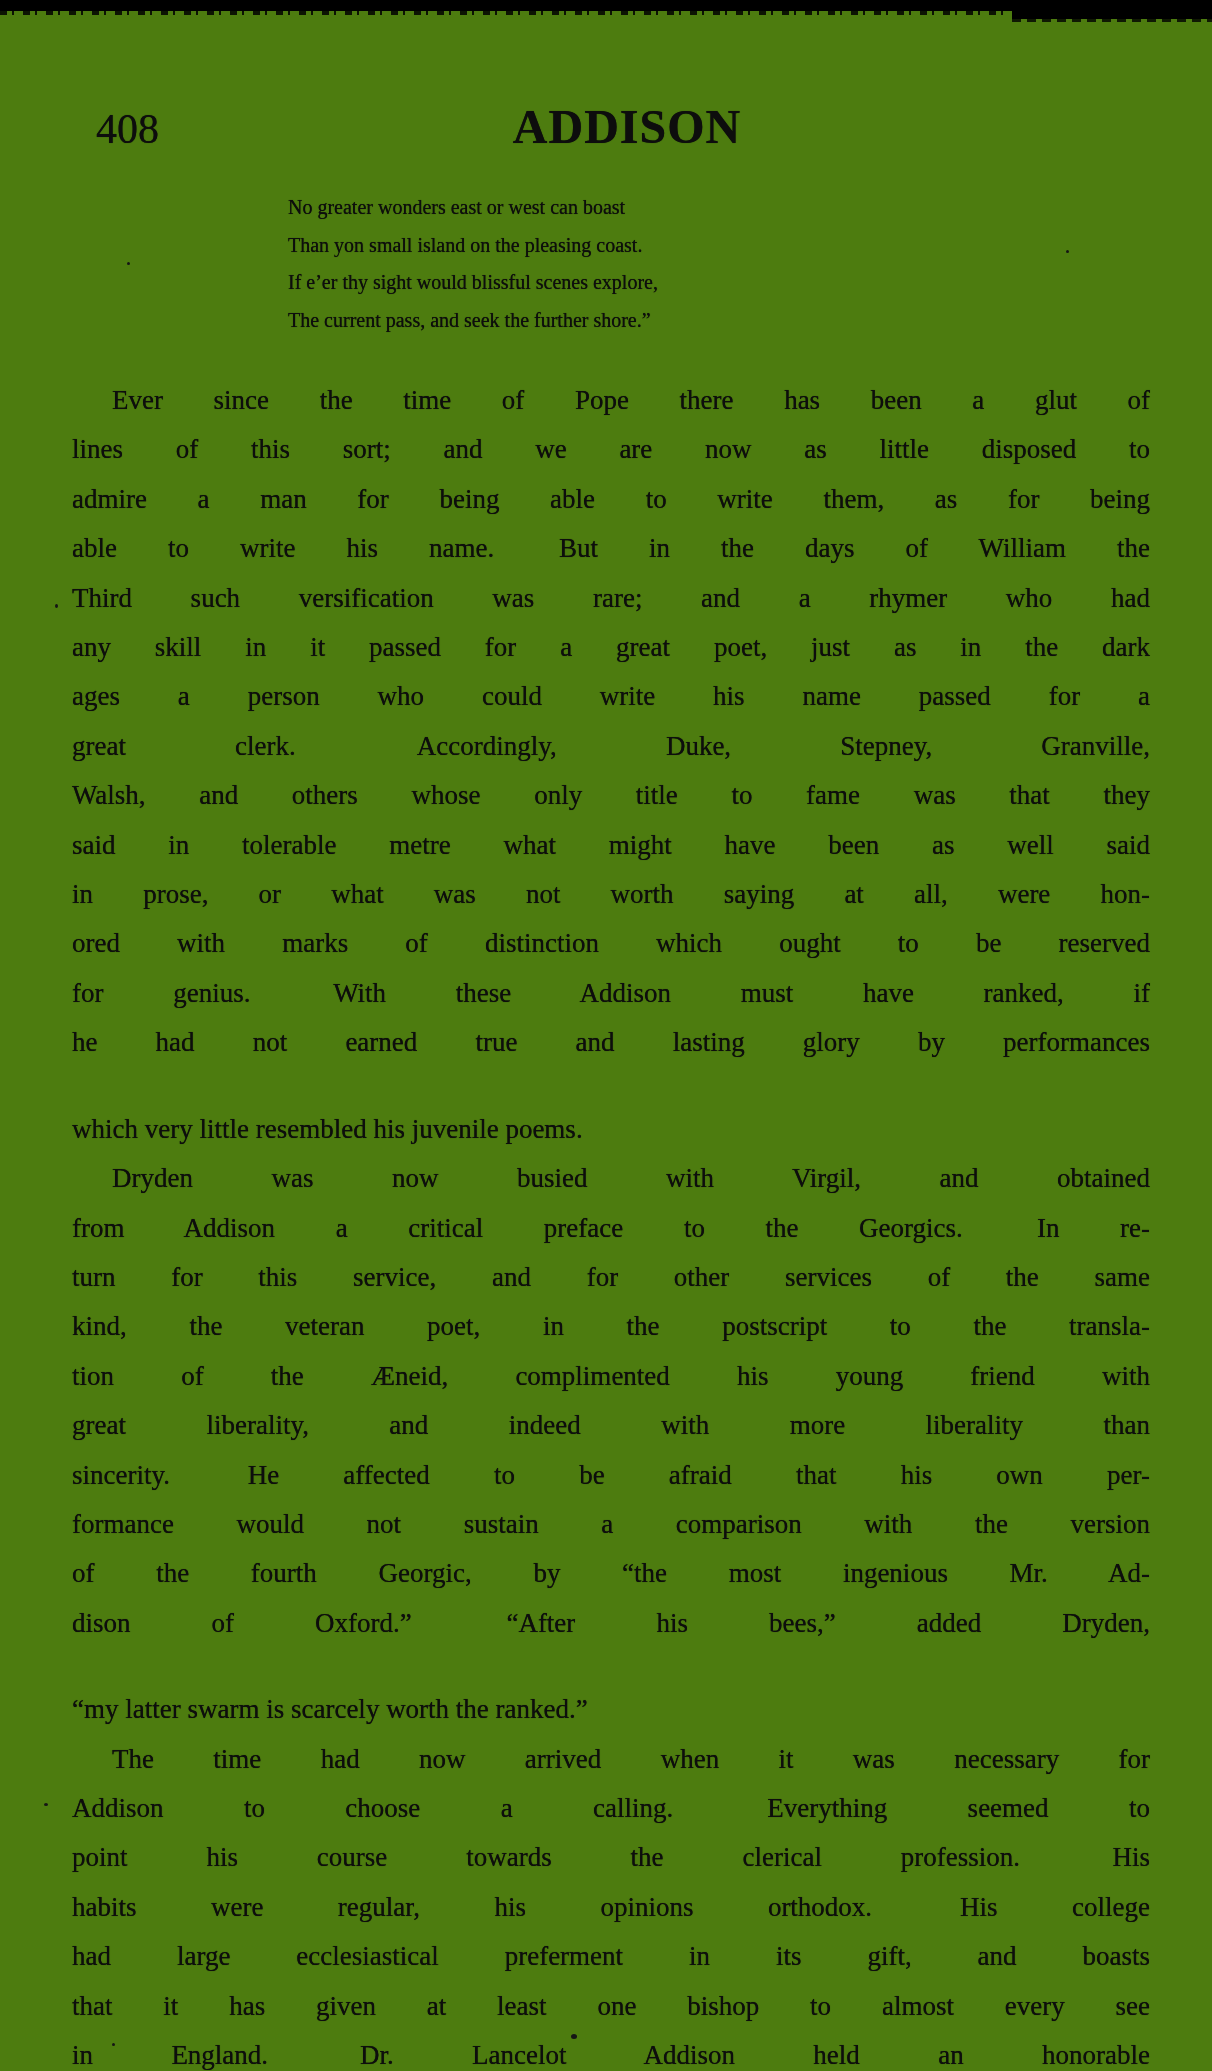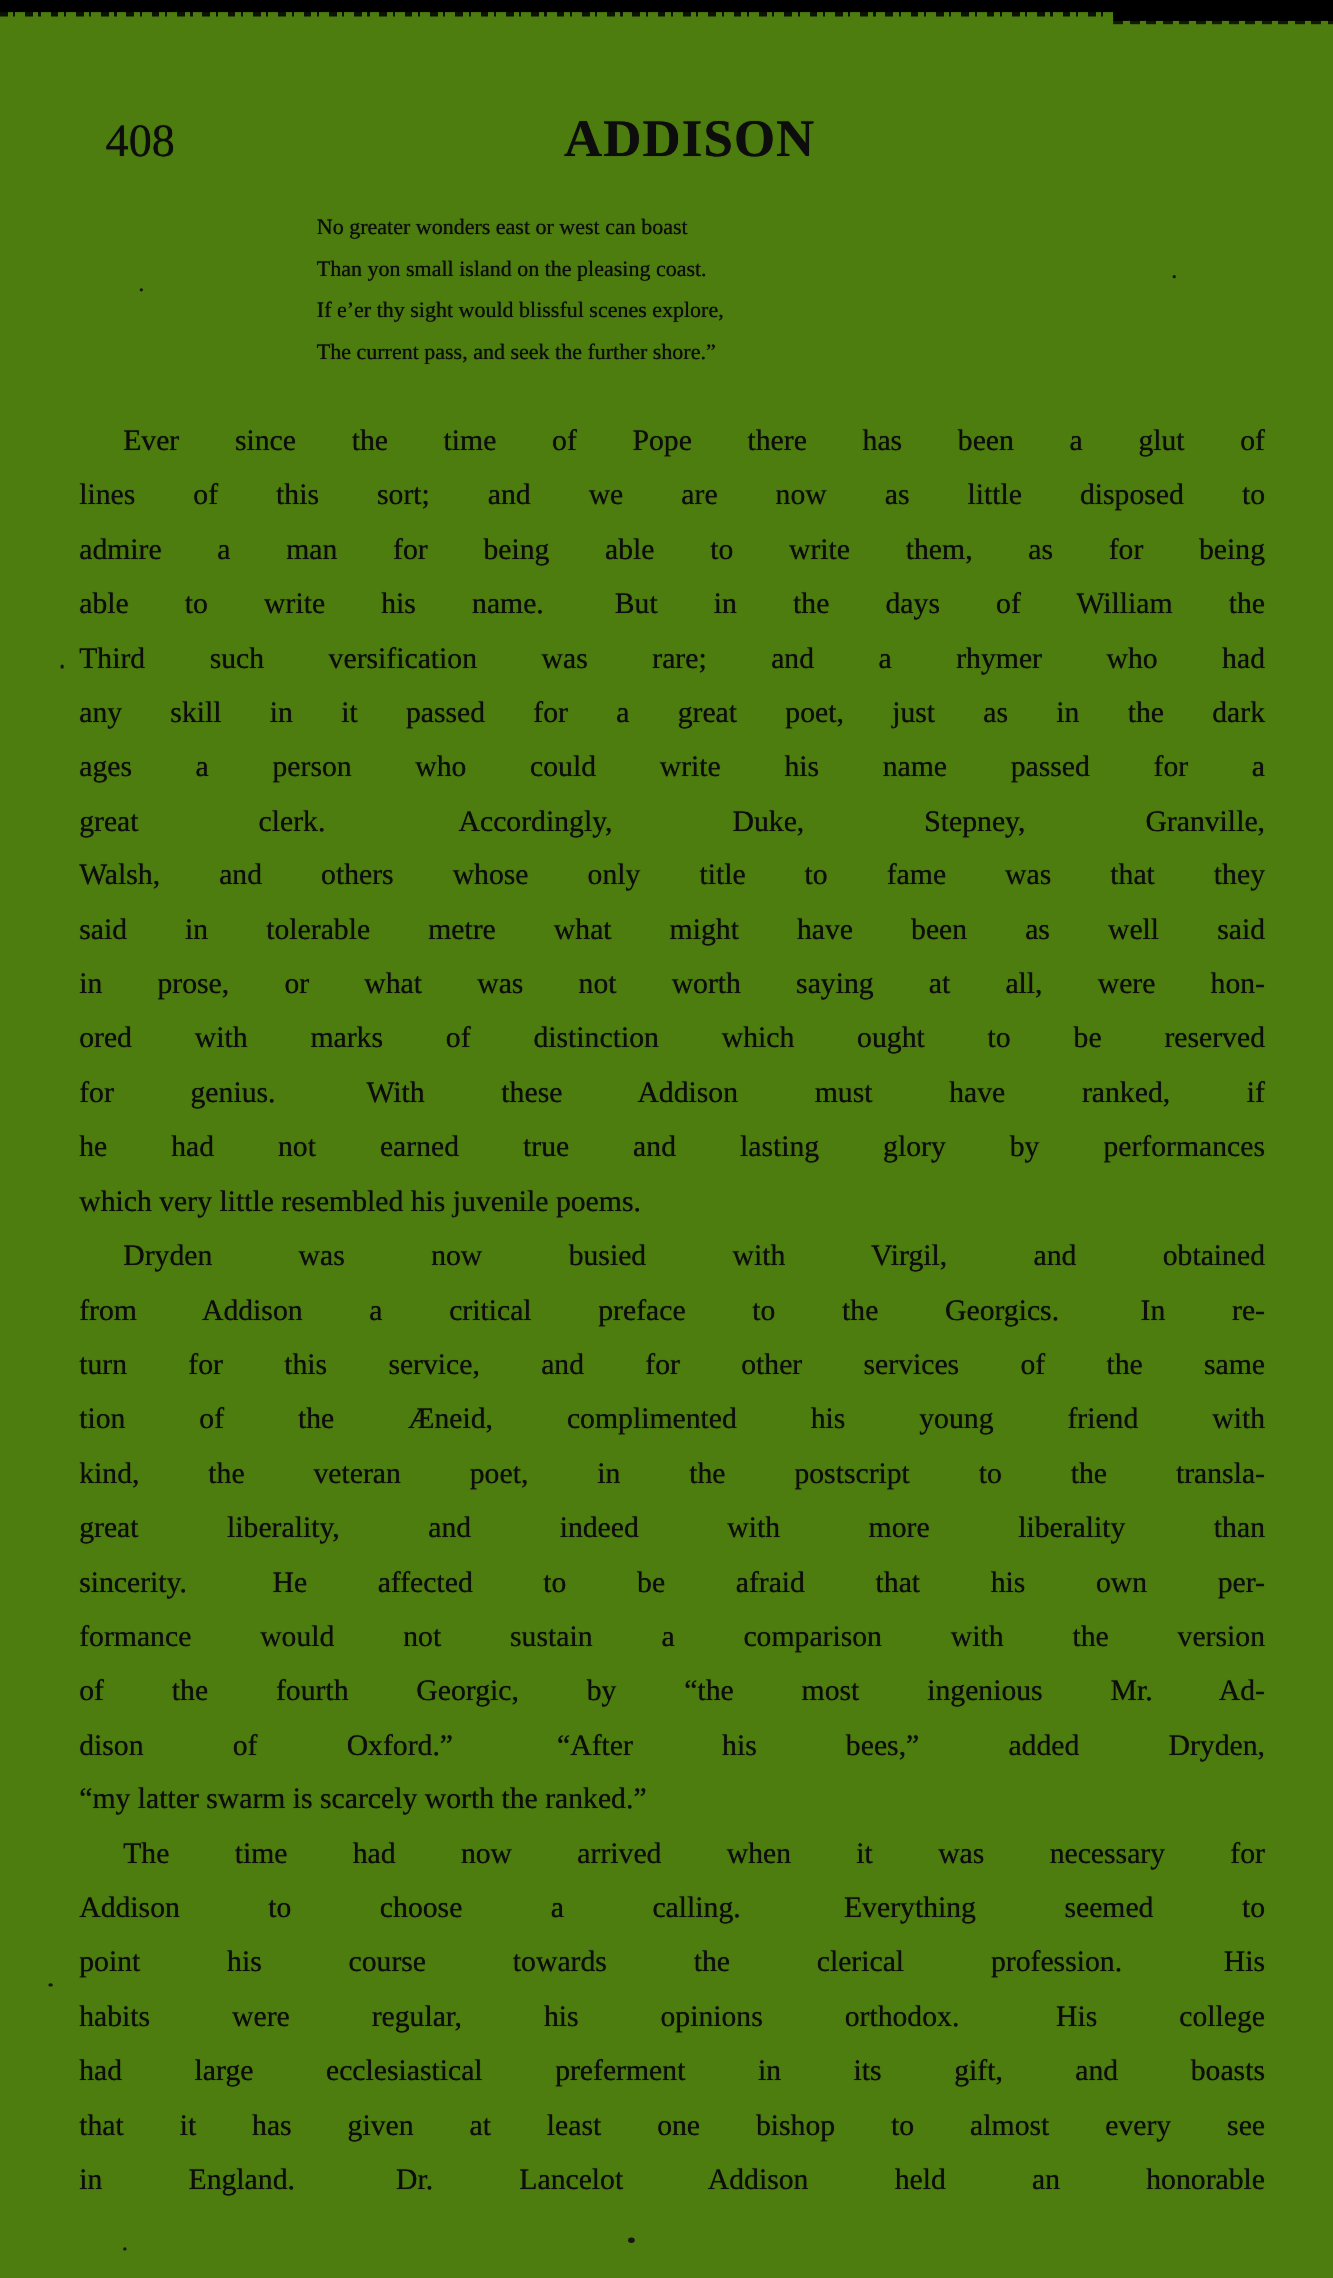--- a/index.html
+++ b/index.html
@@ -38,21 +38,21 @@
     position: absolute; left: 288px; top: 189px;
     font-size: 20px; line-height: 37.5px;
   }
   .vline { white-space: nowrap; }
   .body {
     position: absolute; left: 72px; top: 376px; width: 1078px;
     font-size: 27px; line-height: 49.4px;
   }
   .line { text-align: justify; text-align-last: justify; }
   .line.first { text-indent: 40px; }
-  .line.para-end { text-align-last: left; }
+  .line.para-end { text-align-last: left; margin-top: 37px; }
   .pagenum, .header, .vline, .line { text-shadow: 0 0 .7px rgba(0,0,0,.8); }
   .speck { position: absolute; background: #151515; border-radius: 50%; }
   .sp1 { left: 571px; top: 2034px; width: 6px; height: 5px; }
   .sp2 { left: 112px; top: 2043px; width: 3px; height: 3px; }
   .sp3 { left: 55px;  top: 604px;  width: 3px; height: 4px; }
   .sp4 { left: 44px;  top: 1803px; width: 4px; height: 3px; }
   .sp5 { left: 1066px; top: 250px; width: 3px; height: 3px; }
   .sp6 { left: 127px; top: 262px;  width: 3px; height: 3px; }
 </style>
 </head>
@@ -85,22 +85,22 @@
       <div class="line">Walsh, and others whose only title to fame was that they</div>
       <div class="line">said in tolerable metre what might have been as well said</div>
       <div class="line">in prose, or what was not worth saying at all, were hon-</div>
       <div class="line">ored with marks of distinction which ought to be reserved</div>
       <div class="line">for genius.  With these Addison must have ranked, if</div>
       <div class="line">he had not earned true and lasting glory by performances</div>
       <div class="line para-end">which very little resembled his juvenile poems.</div>
       <div class="line first">Dryden was now busied with Virgil, and obtained</div>
       <div class="line">from Addison a critical preface to the Georgics.  In re-</div>
       <div class="line">turn for this service, and for other services of the same</div>
+      <div class="line">kind, the veteran poet, in the postscript to the transla-</div>
       <div class="line">tion of the Æneid, complimented his young friend with</div>
-      <div class="line">kind, the veteran poet, in the postscript to the transla-</div>
       <div class="line">great liberality, and indeed with more liberality than</div>
       <div class="line">sincerity.  He affected to be afraid that his own per-</div>
       <div class="line">formance would not sustain a comparison with the version</div>
       <div class="line">of the fourth Georgic, by “the most ingenious Mr. Ad-</div>
       <div class="line">dison of Oxford.”  “After his bees,” added Dryden,</div>
       <div class="line para-end">“my latter swarm is scarcely worth the ranked.”</div>
       <div class="line first">The time had now arrived when it was necessary for</div>
       <div class="line">Addison to choose a calling.  Everything seemed to</div>
       <div class="line">point his course towards the clerical profession.  His</div>
       <div class="line">habits were regular, his opinions orthodox.  His college</div>

